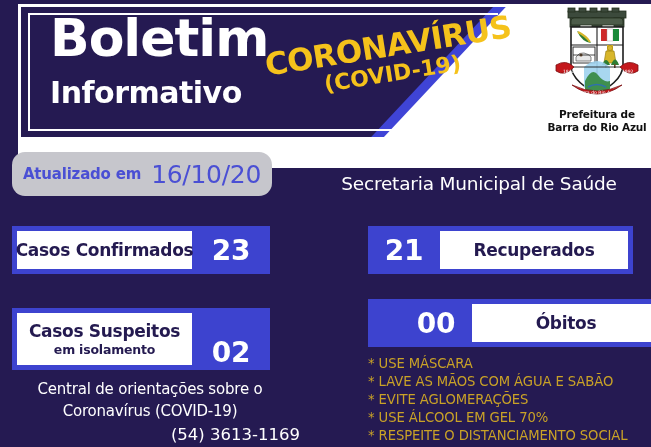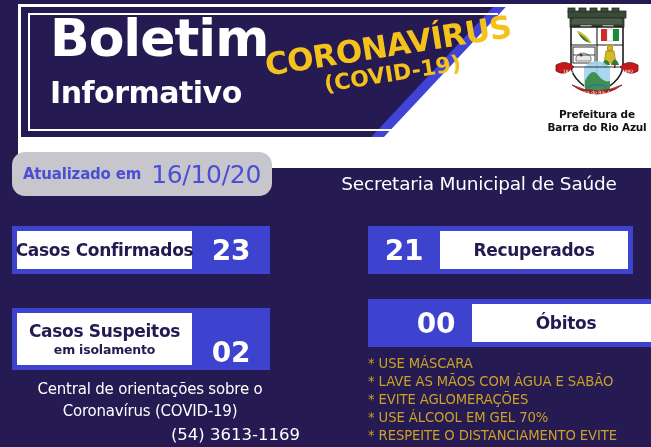--- a/index.html
+++ b/index.html
@@ -308,16 +308,16 @@
     <div>Central de orientações sobre o</div>
     <div>Coronavírus (COVID-19)</div>
     <div class="phone">(54) 3613-1169</div>
   </div>
 
   <div class="tips">
     <div class="tip">* USE MÁSCARA</div>
     <div class="tip">* LAVE AS MÃOS COM ÁGUA E SABÃO</div>
     <div class="tip">* EVITE AGLOMERAÇÕES</div>
     <div class="tip">* USE ÁLCOOL EM GEL 70%</div>
-    <div class="tip">* RESPEITE O DISTANCIAMENTO EVITE</div>
+    <div class="tip">* RESPEITE O DISTANCIAMENTO SOCIAL</div>
   </div>
 
 </div>
 
 </body></html>

